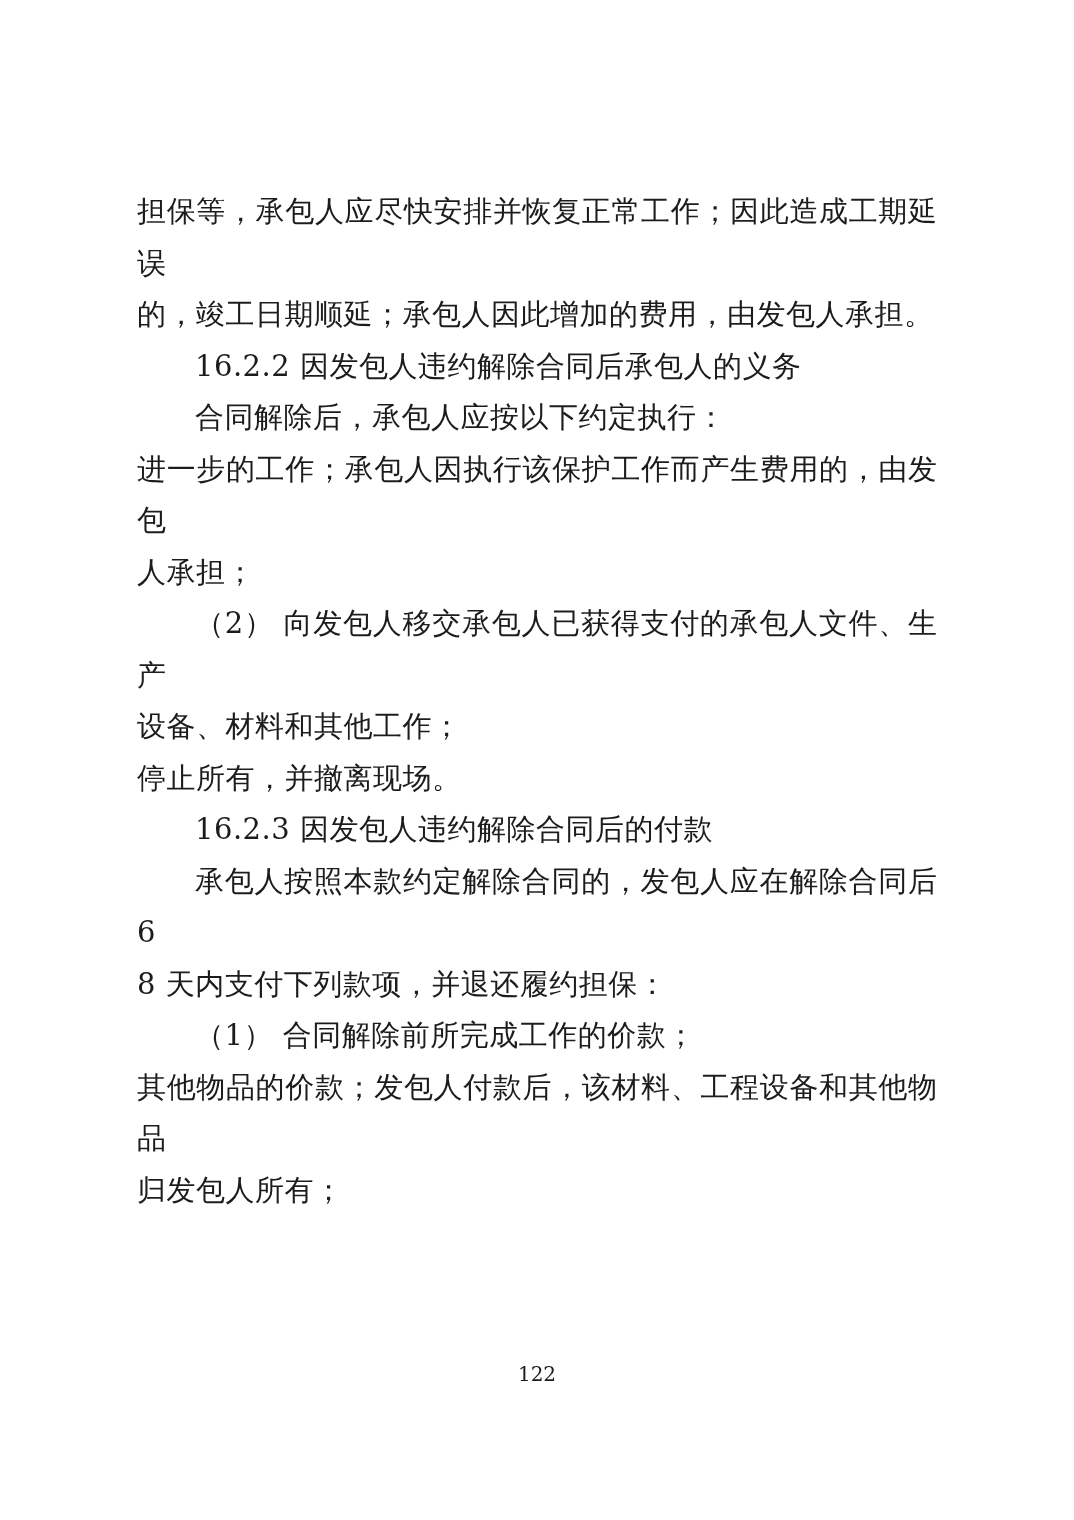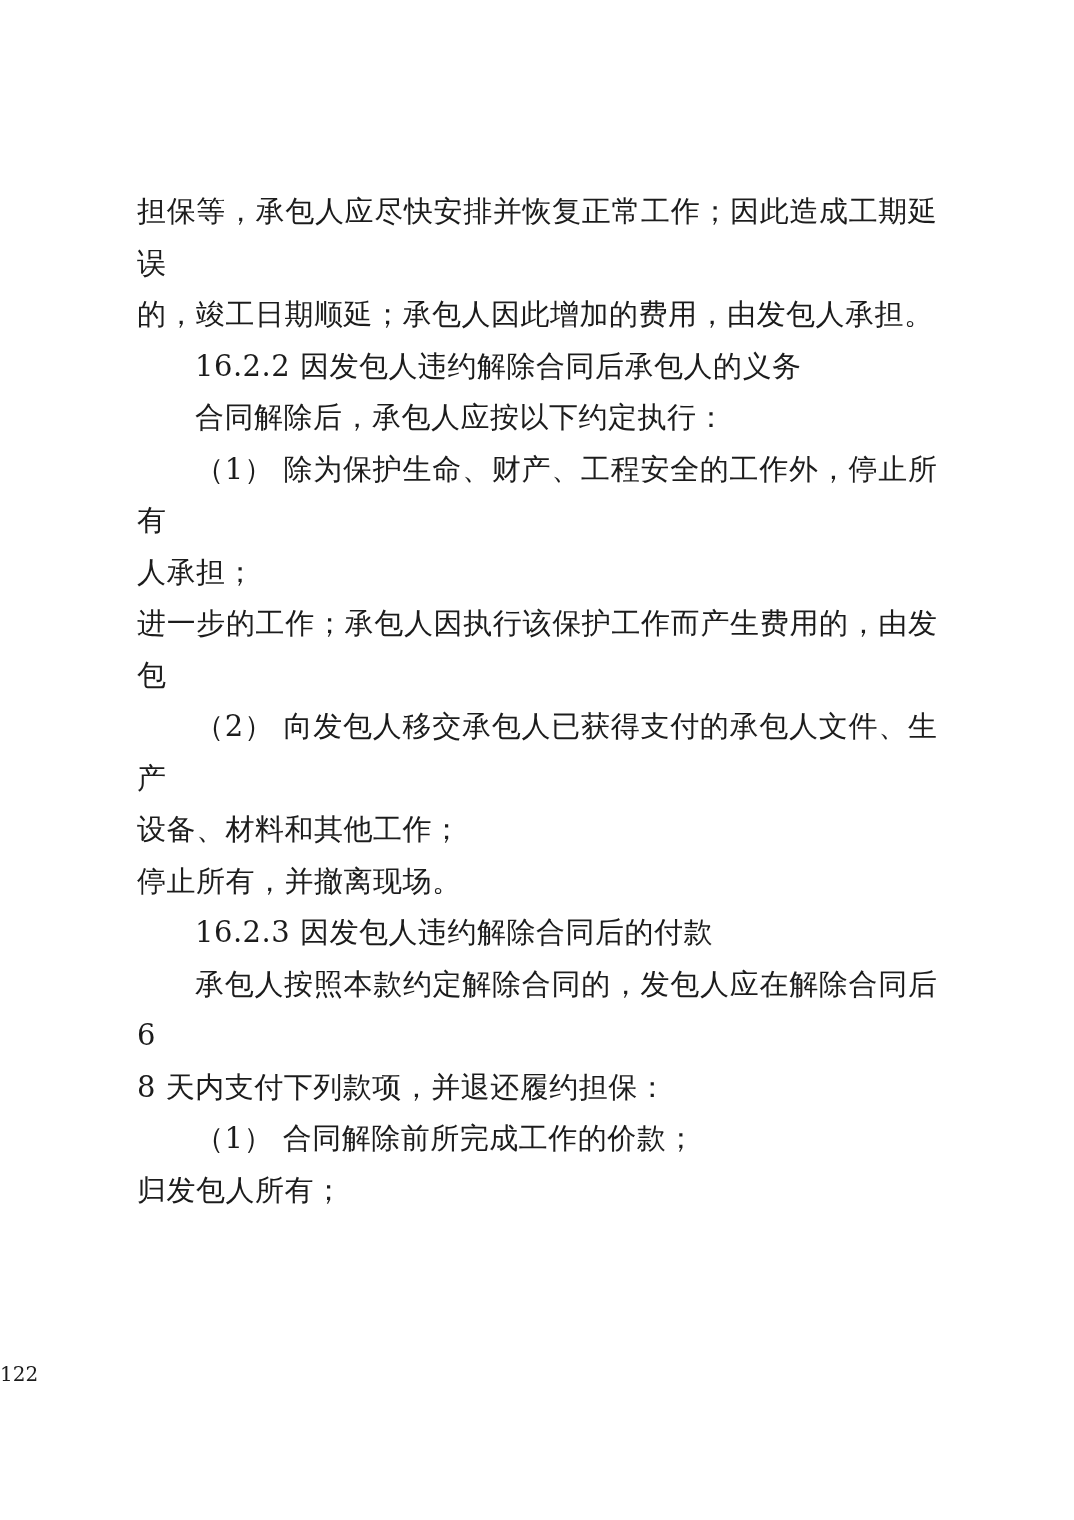--- a/index.html
+++ b/index.html
@@ -36,39 +36,40 @@
     letter-spacing: 0;
   }
   .line.indent {
     text-indent: 58px;
   }
   .page-footer {
     position: absolute;
     left: 0;
     top: 1362px;
     width: 100%;
+    text-align: center;
     font-size: 20px;
     color: #1c1c1c;
   }
 </style>
 </head>
 <body>
 
 <div class="page">
   <div class="text-block">
       <div class="line justify">担保等，承包人应尽快安排并恢复正常工作；因此造成工期延误</div>
       <div class="line">的，竣工日期顺延；承包人因此增加的费用，由发包人承担。</div>
       <div class="line indent">16.2.2 因发包人违约解除合同后承包人的义务</div>
       <div class="line indent">合同解除后，承包人应按以下约定执行：</div>
-      <div class="line indent justify">（1） 除为保护生命、财产、工程安全的工作外，停止所有</div>
+      <div class="line justify">进一步的工作；承包人因执行该保护工作而产生费用的，由发包</div>
       <div class="line">人承担；</div>
-      <div class="line justify">进一步的工作；承包人因执行该保护工作而产生费用的，由发包</div>
       <div class="line indent justify">（2） 向发包人移交承包人已获得支付的承包人文件、生产</div>
       <div class="line">设备、材料和其他工作；</div>
       <div class="line">停止所有，并撤离现场。</div>
       <div class="line indent">16.2.3 因发包人违约解除合同后的付款</div>
       <div class="line indent justify">承包人按照本款约定解除合同的，发包人应在解除合同后 6</div>
       <div class="line">8 天内支付下列款项，并退还履约担保：</div>
       <div class="line indent">（1） 合同解除前所完成工作的价款；</div>
+      <div class="line justify">其他物品的价款；发包人付款后，该材料、工程设备和其他物品</div>
       <div class="line">归发包人所有；</div>
     </div>
   <div class="page-footer">122</div>
 </div>
 
 </body></html>

